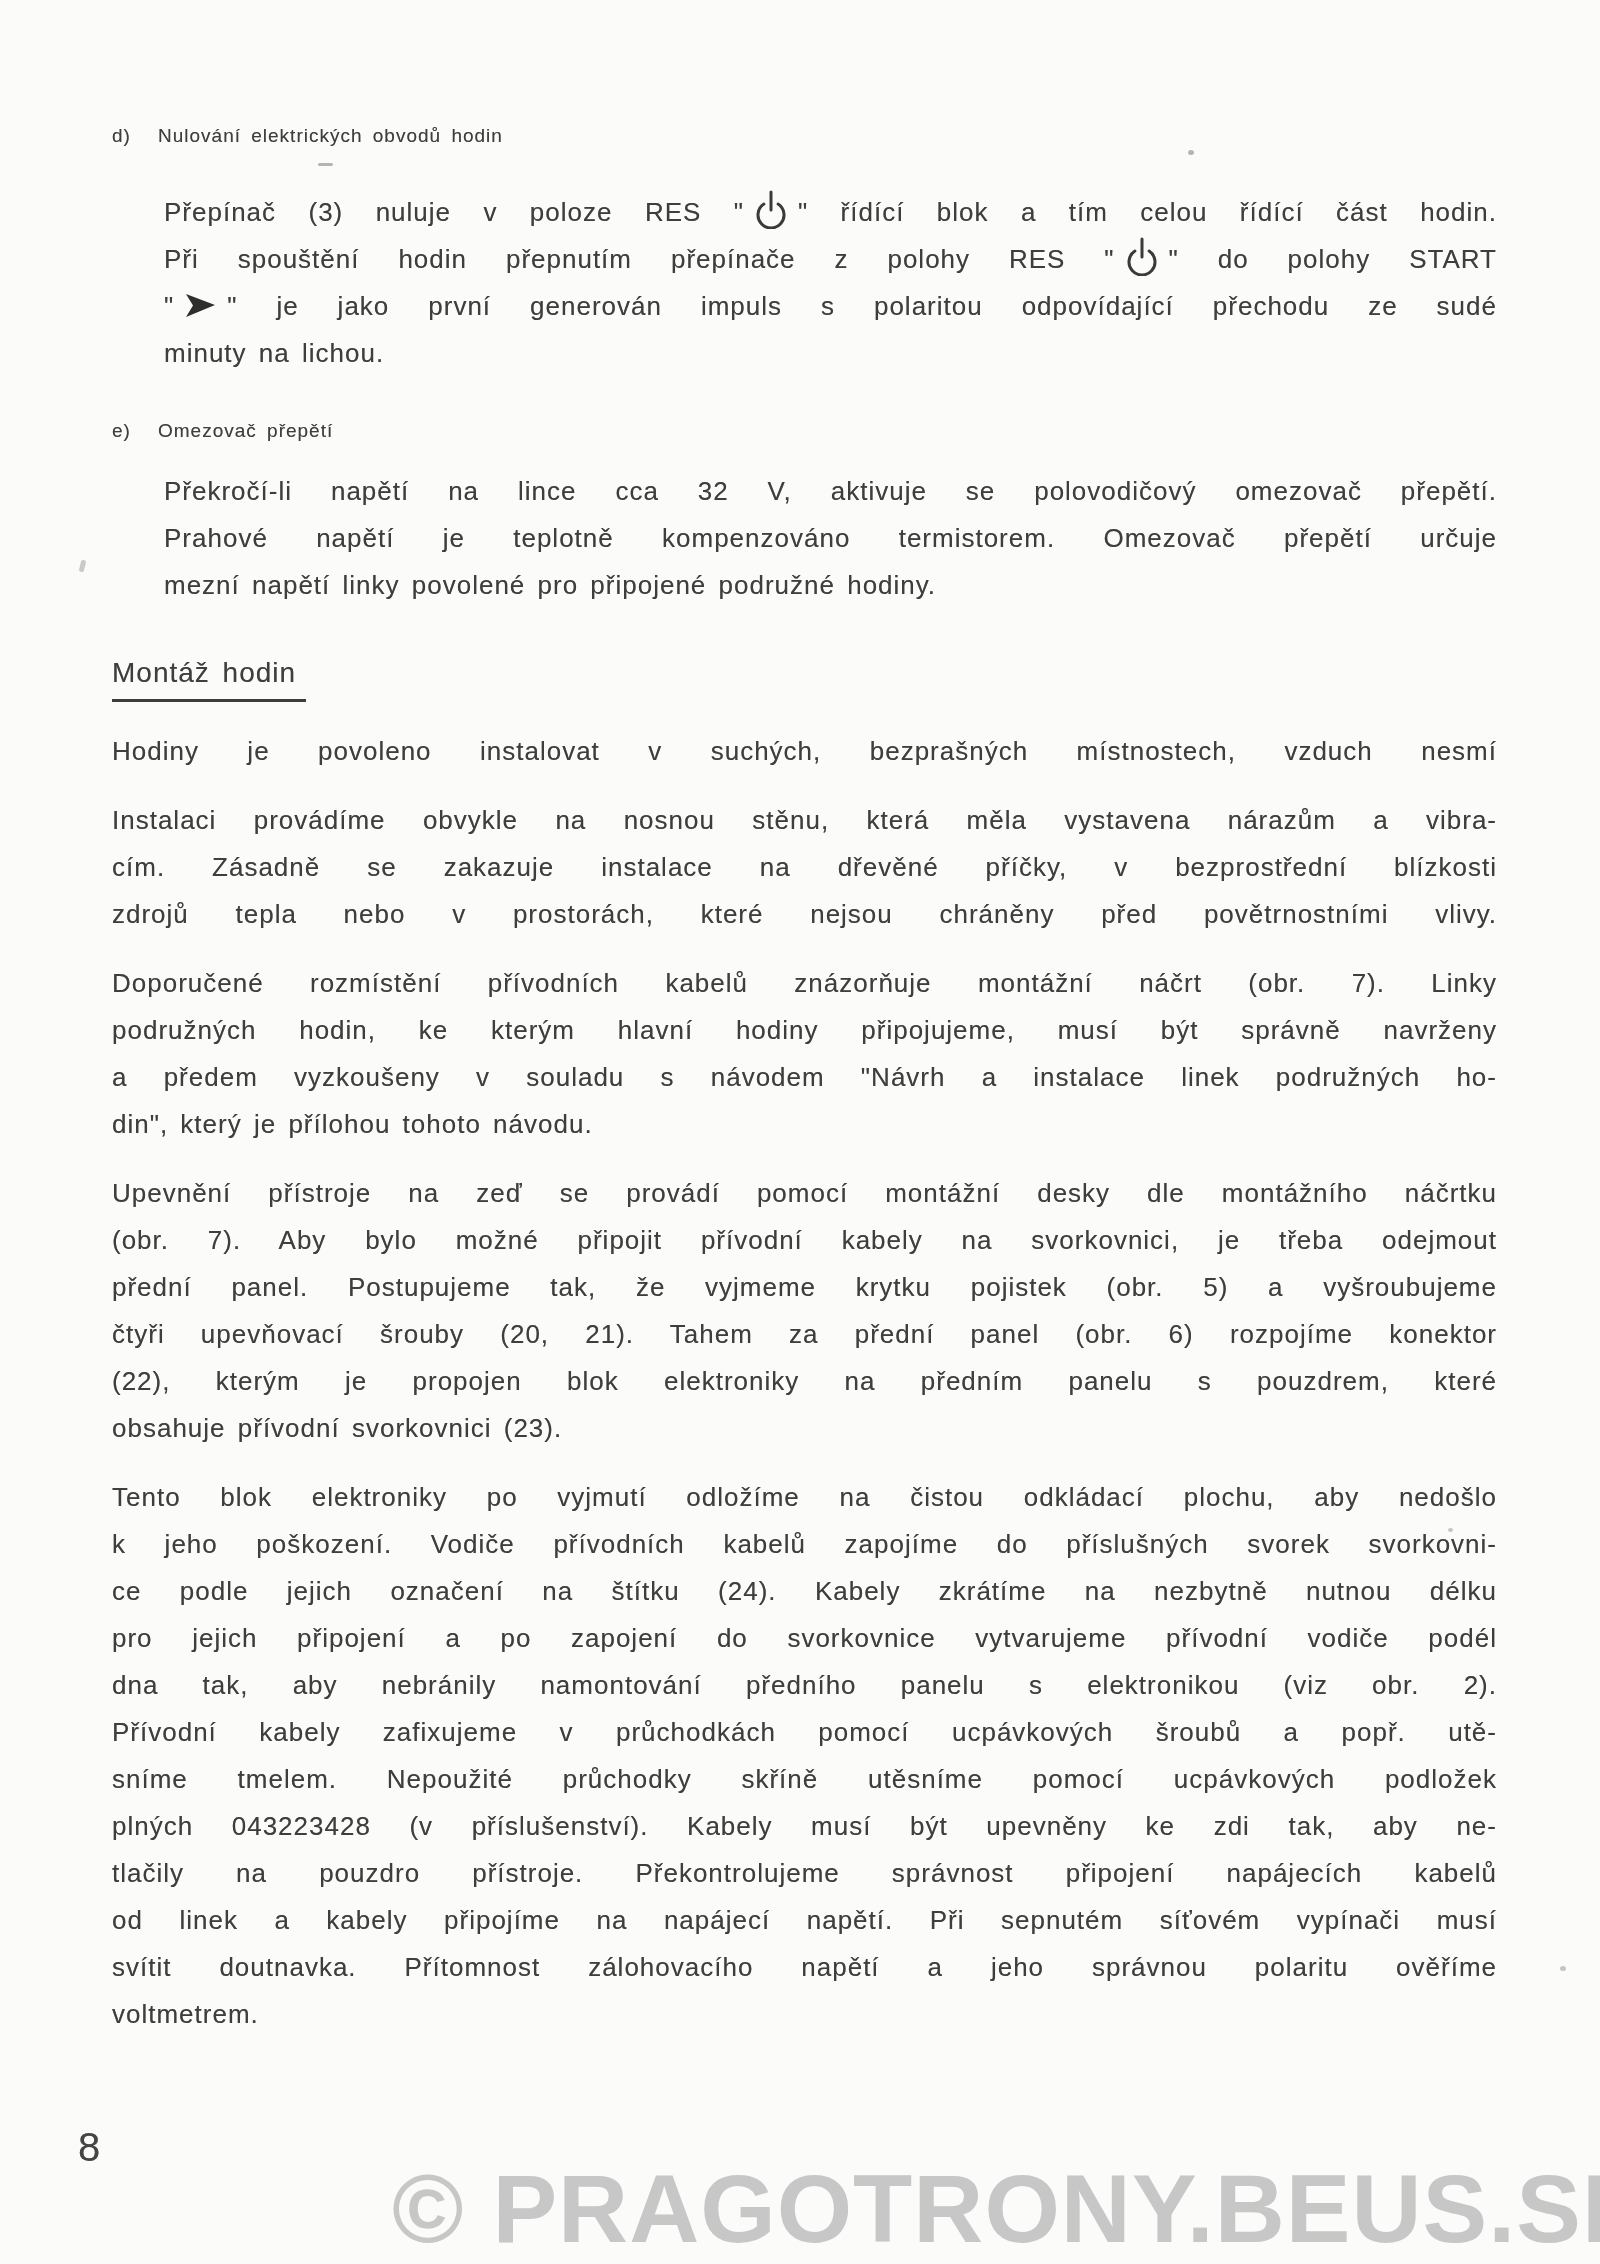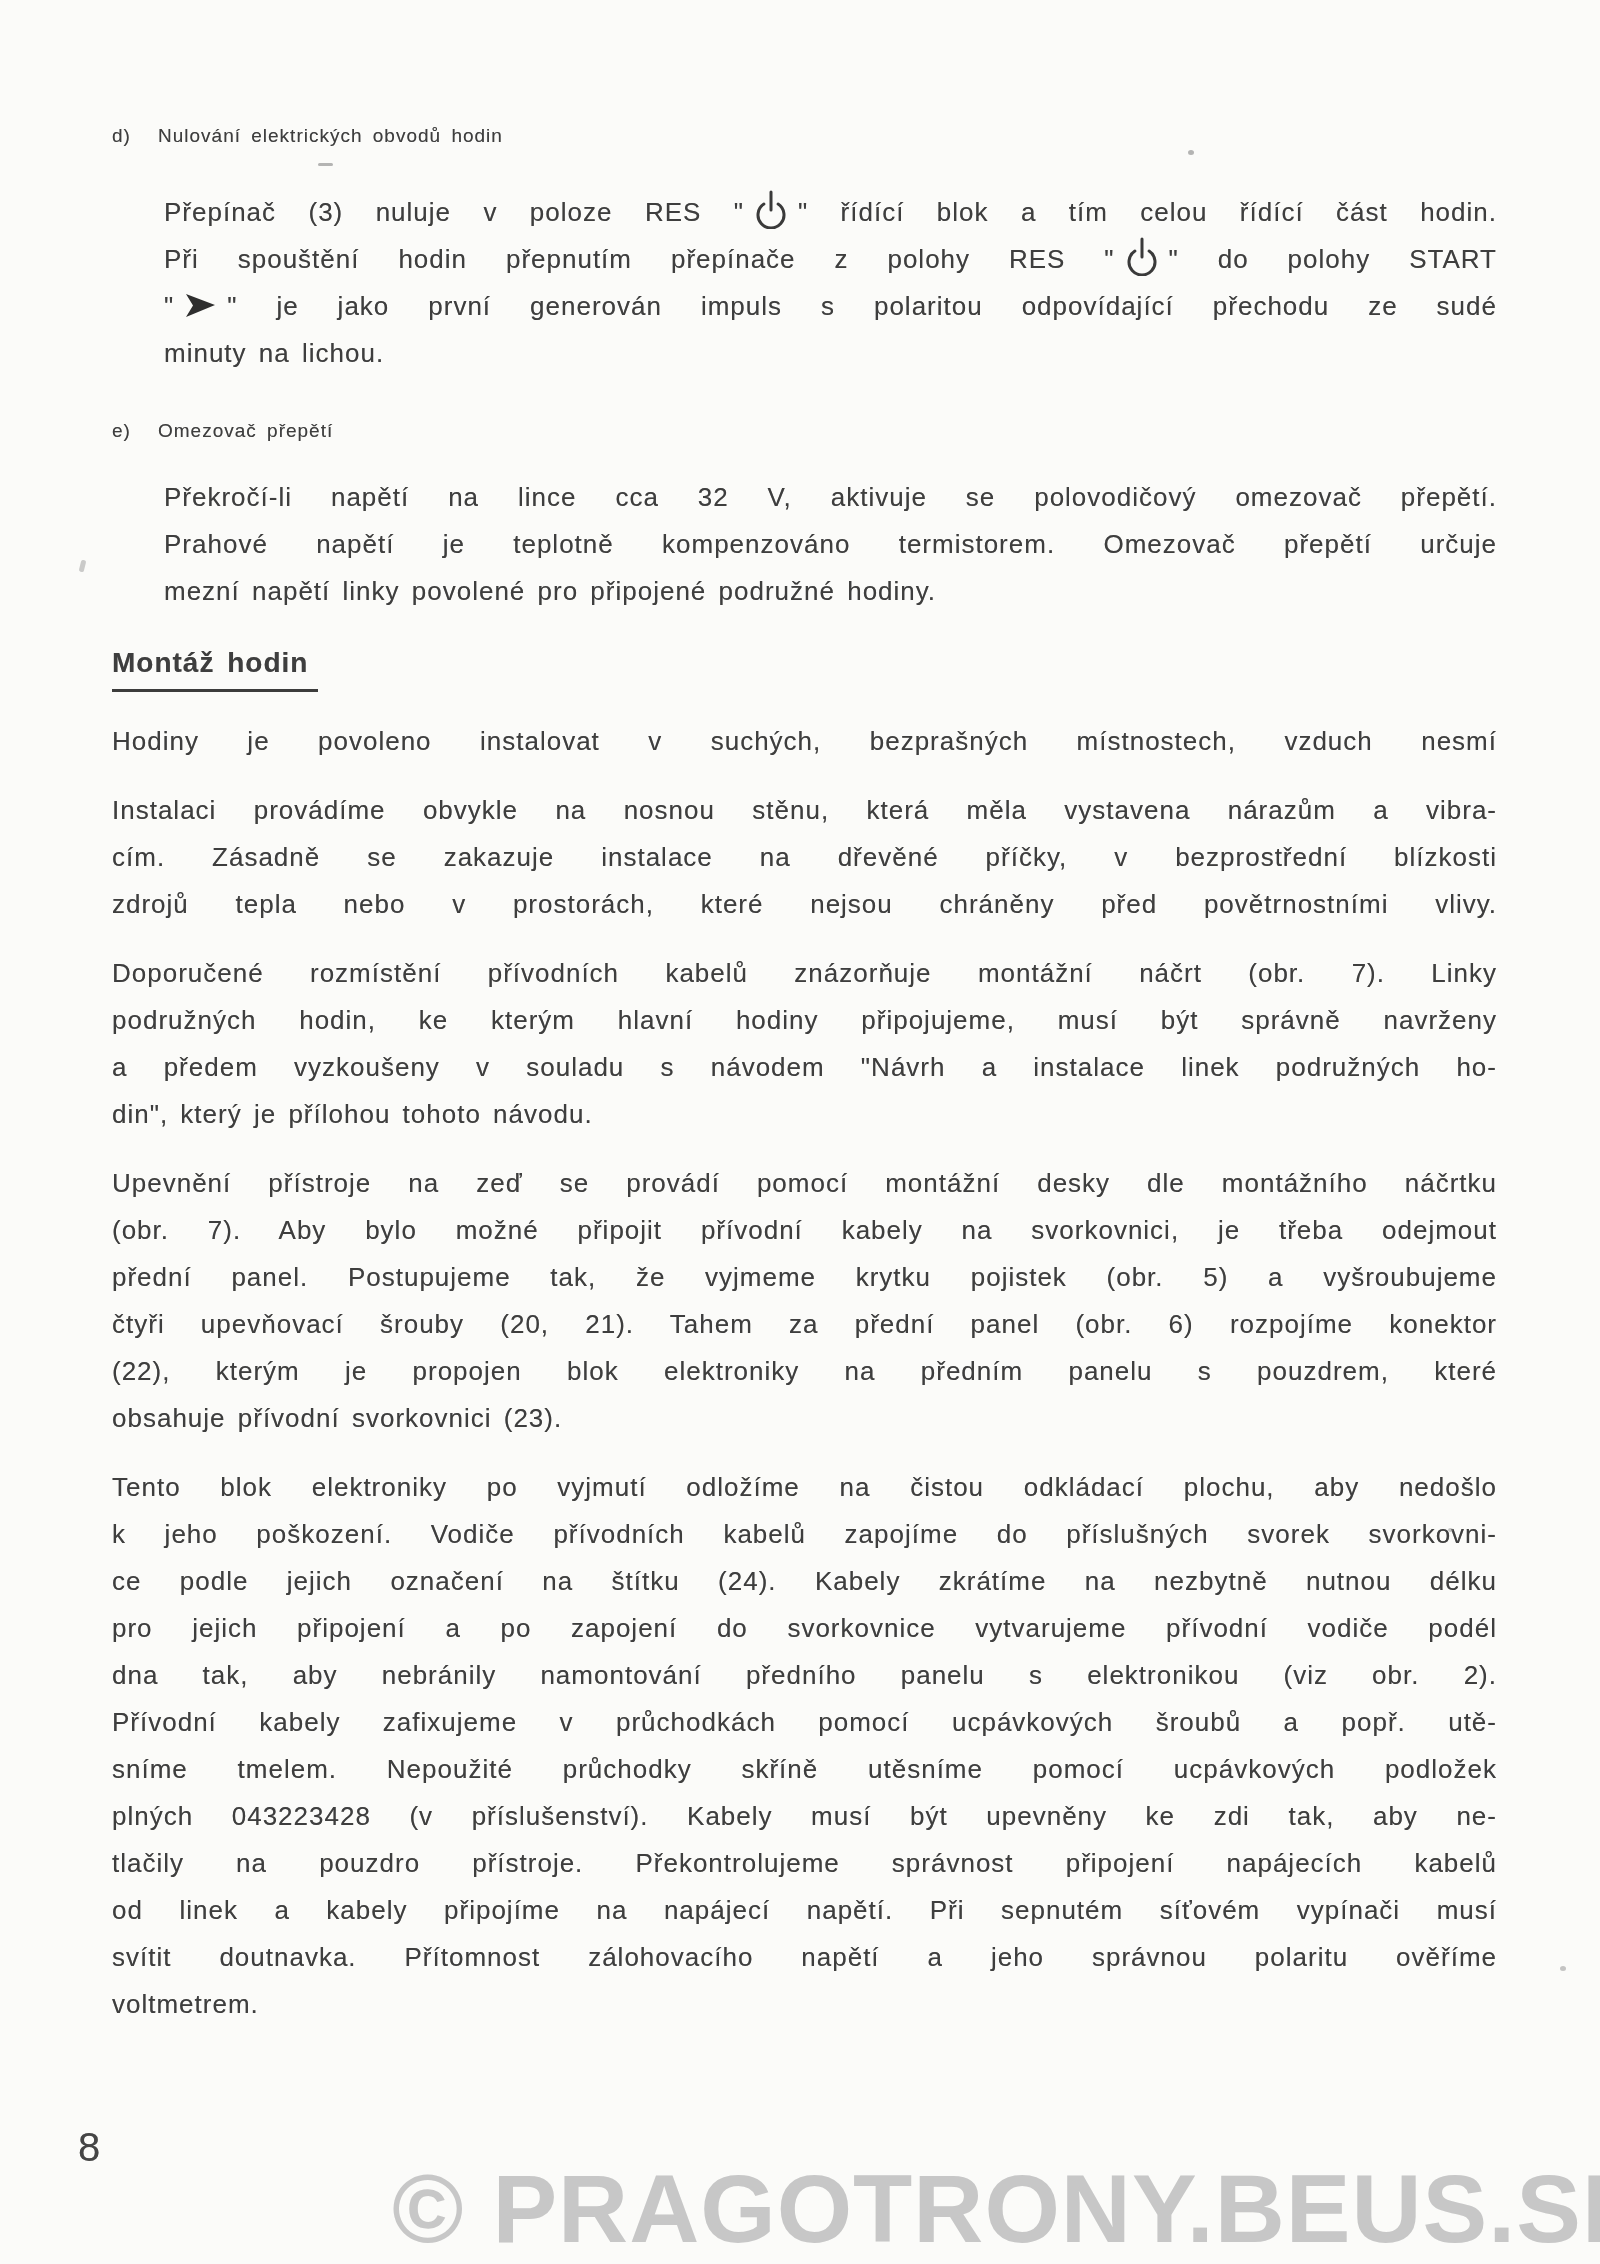--- a/index.html
+++ b/index.html
@@ -29,21 +29,21 @@
     -moz-text-align-last:justify;
     text-align-last:justify;
     min-height:47px;
   }
   .tline.short, .dline.short{
     -moz-text-align-last:left;
     text-align-last:left;
   }
   .para{margin-top:22px;}
   
-  .mhead{margin-top:24px;margin-bottom:26px;font-weight:bold;font-size:28px;line-height:47px;}
+  .mhead{margin-top:40px;margin-bottom:26px;font-weight:normal;font-size:28px;line-height:47px;}
   .mhead .underl{
     display:inline-block;
     border-bottom:3px solid #3c3c3c;
     padding:0 10px 3px 0;
   }
   
   .sym{display:inline-block;vertical-align:-8px;margin:0 10px;}
   .sym svg{display:block;}
   
   .pagenum{position:absolute;left:78px;top:2124px;font-size:40px;line-height:47px;color:#454545;}
@@ -90,21 +90,21 @@
               <polygon points="2,25 31,13 2,2 9,13.5" fill="#2e2e2e"></polygon>
             </svg></span><span>" je jako první generován impuls s polaritou odpovídající přechodu ze sudé</span>
       </div>
       <div class="dline short">minuty na lichou.</div>
     </div>
 
     <div class="hrow sect-gap">
       <span class="item-label">e)</span><span>Omezovač přepětí</span>
     </div>
 
-    <div class="item-body" style="margin-top:20px;">
+    <div class="item-body" style="margin-top:14px;">
         <div class="tline">Překročí-li napětí na lince cca 32 V, aktivuje se polovodičový omezovač přepětí.</div>
         <div class="tline">Prahové napětí je teplotně kompenzováno termistorem. Omezovač přepětí určuje</div>
         <div class="tline short">mezní napětí linky povolené pro připojené podružné hodiny.</div>
       </div>
 
     <div class="mhead">
       <span class="underl">Montáž hodin</span>
     </div>
 
     <div class="para" style="margin-top:16px;">

